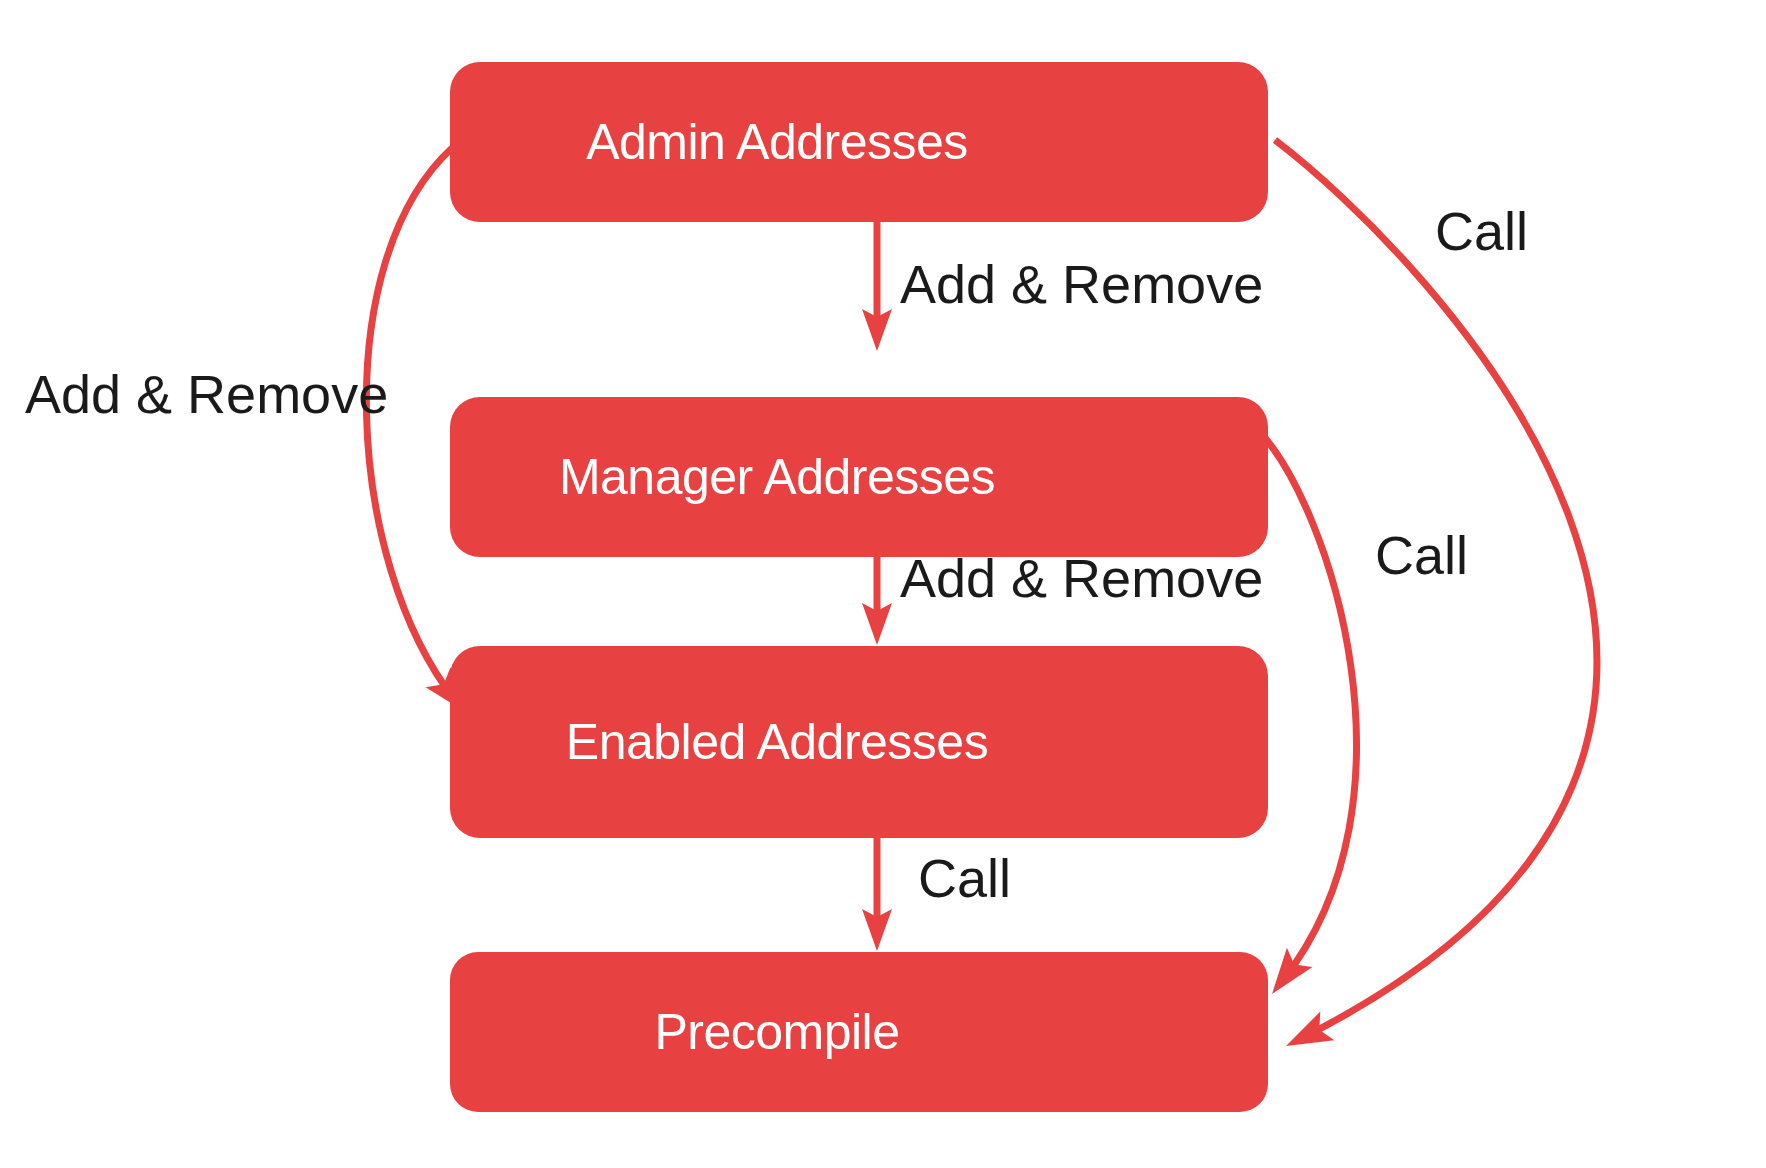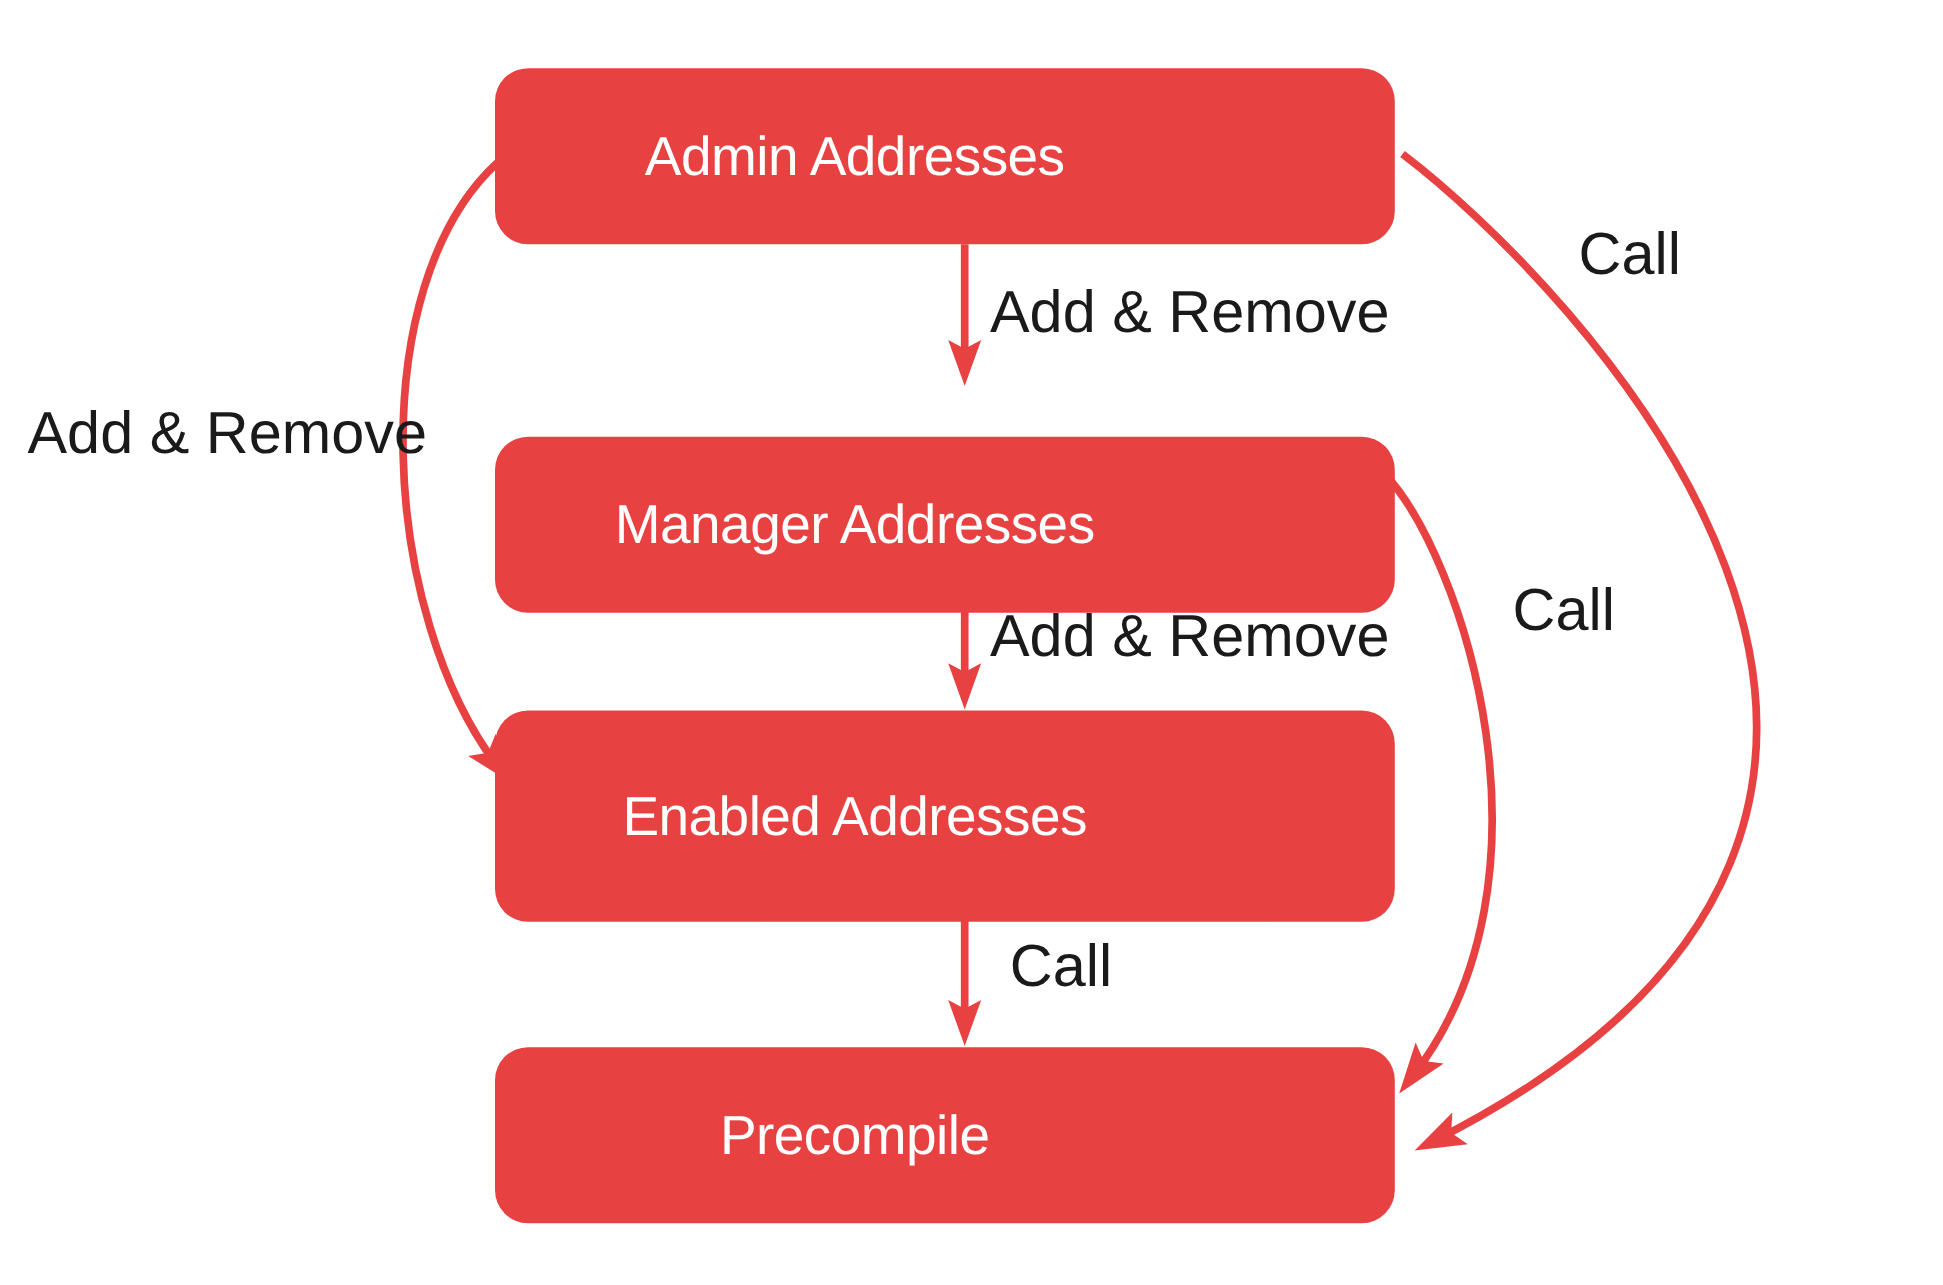--- a/index.html
+++ b/index.html
@@ -49,21 +49,21 @@
   .node span {
     color: #ffffff;
     font-weight: normal;
     font-size: 50px;
     letter-spacing: -0.5px;
     white-space: nowrap;
   }
   .node-admin      { top: 62px;  }
   .node-manager    { top: 353px; height: 160px; margin-top: 44px; }
   .node-enabled    { top: 646px; height: 192px; }
-  .node-precompile { top: 952px; }
+  .node-precompile { top: 952px; border-radius: 28px; }
   .edge-label {
     position: absolute;
     transform: translateY(-50%);
     color: #1a1a1a;
     font-size: 54px;
     white-space: nowrap;
     line-height: 1;
   }
   .lbl-add-remove-1 { left: 900px;  top: 284px; }
   .lbl-add-remove-2 { left: 900px;  top: 578px; }

